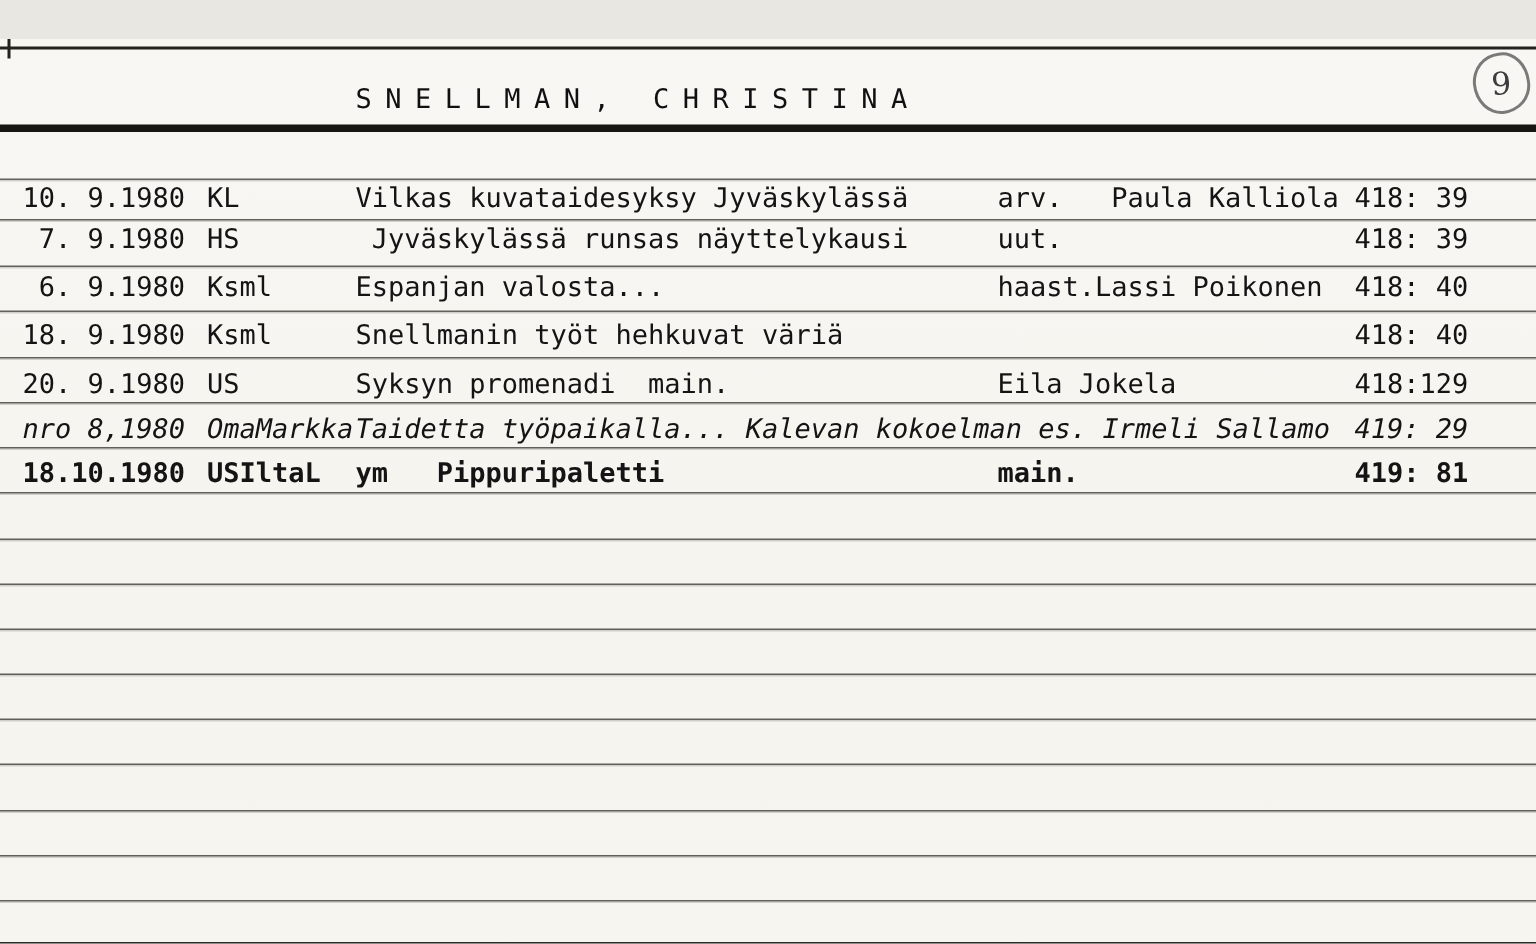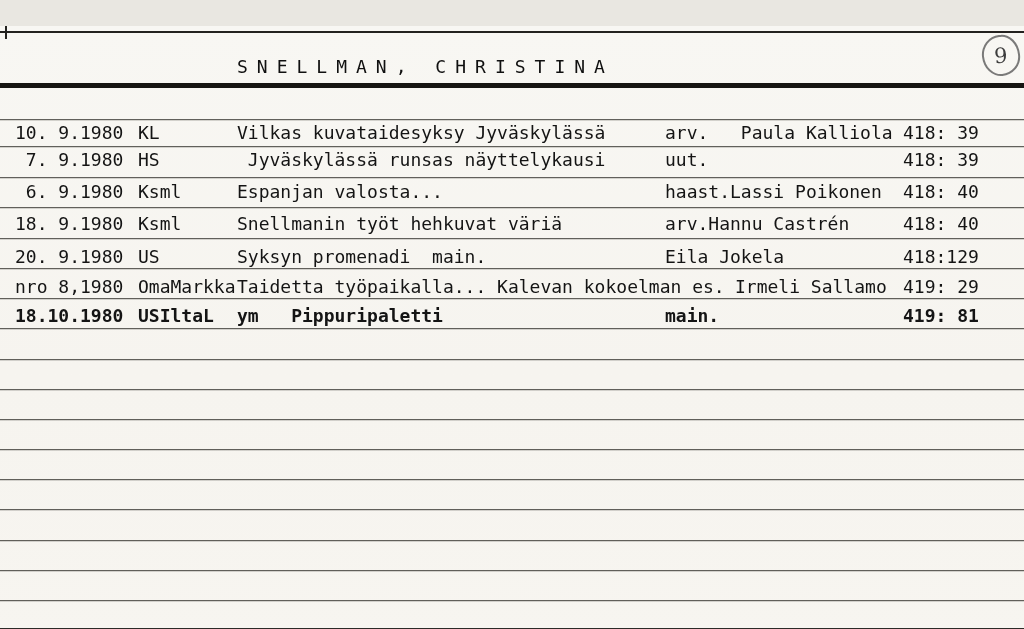--- a/index.html
+++ b/index.html
@@ -52,21 +52,21 @@
   .c-pub { left: 138px; }
   .c-title { left: 237px; }
   .c-notes { left: 665px; }
   .c-ref { left: 903px; }
 
   .r1 { top: 94px; }
   .r2 { top: 121px; }
   .r3 { top: 153px; }
   .r4 { top: 185px; }
   .r5 { top: 218px; padding-left: 28px; }
-  .r6 { top: 248px; }
+  .r6 { top: 248px; font-style: italic; }
   .r7 { top: 277px; font-weight: bold; }
   .r6 .c-notes { left: 735px; text-align: center; }
 
   .footer-mark {
     position: absolute; left: 11px; top: 646px;
     font-family: "Liberation Sans", sans-serif;
     font-size: 10.5px; letter-spacing: 0.4px;
     color: #26251f;
   }
   .pencil-scuff {
@@ -133,21 +133,20 @@
     <span class="c-pub">Ksml</span>
     <span class="c-title">Espanjan valosta...</span>
     <span class="c-notes">haast.Lassi Poikonen</span>
     <span class="c-ref">418: 40</span>
   </div>
 
   <div class="row r4">
     <span class="c-date">18. 9.1980</span>
     <span class="c-pub">Ksml</span>
     <span class="c-title">Snellmanin työt hehkuvat väriä</span>
-    <span class="c-notes">arv.Hannu Castrén</span>
     <span class="c-ref">418: 40</span>
   </div>
 
   <div class="row r5">
     <span class="c-date">20. 9.1980</span>
     <span class="c-pub">US</span>
     <span class="c-title">Syksyn promenadi  main.</span>
     <span class="c-notes">Eila Jokela</span>
     <span class="c-ref">418:129</span>
   </div>

